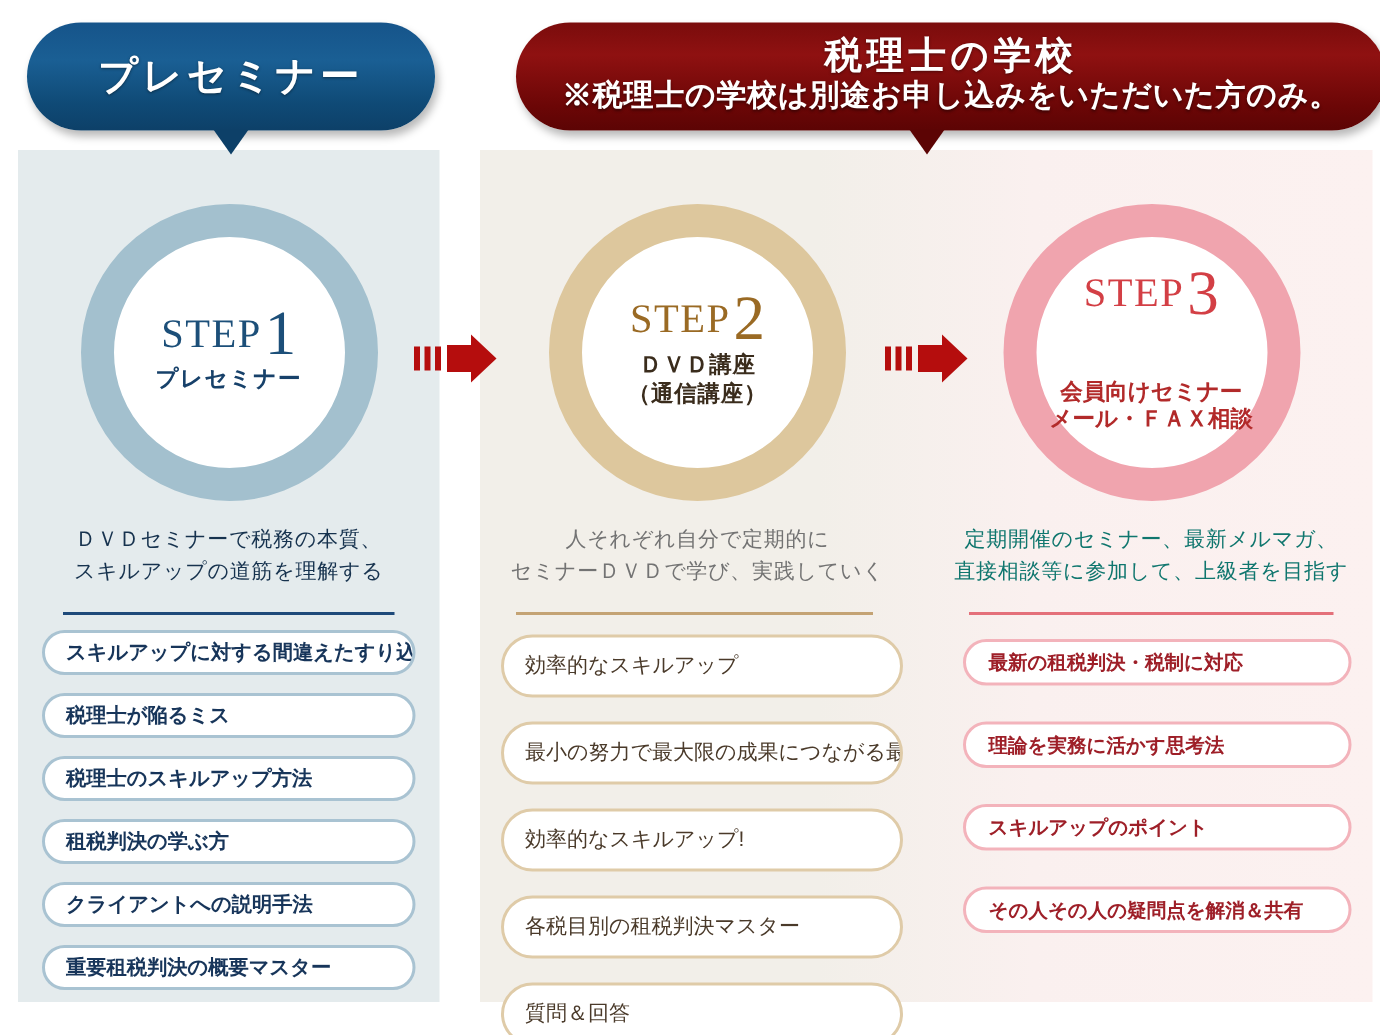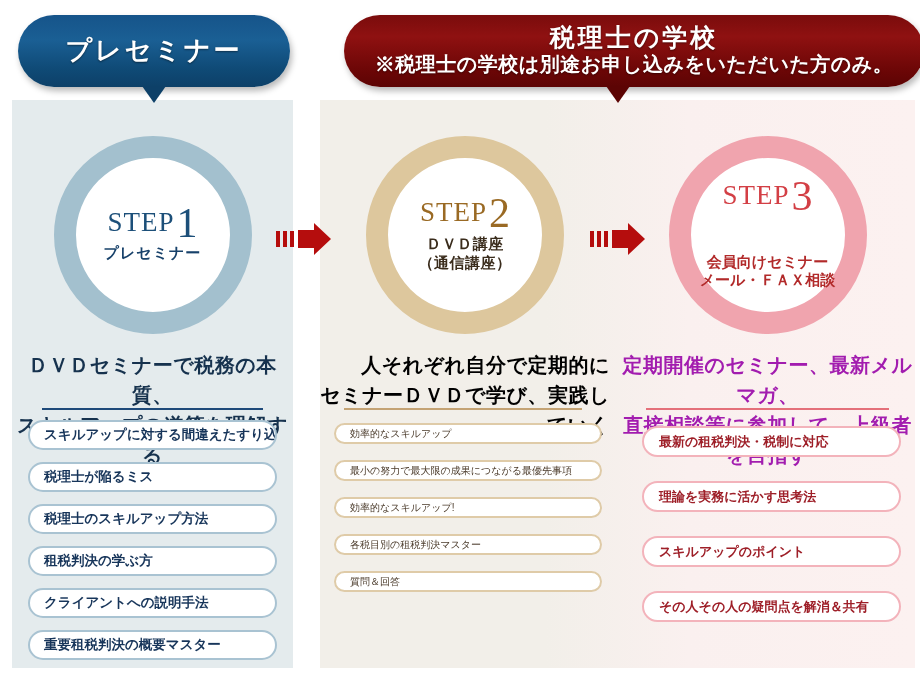--- a/index.html
+++ b/index.html
@@ -172,28 +172,28 @@
   .arrow svg { display: block; }
 
   
   .lead {
     position: absolute;
     top: 250px;
     left: 0;
     width: 100%;
     text-align: center;
     font-family: "Liberation Serif", "DejaVu Serif", serif;
-    font-weight: bold;
-    font-size: 20px;
+    font-weight: normal;
+    font-size: 14px;
     line-height: 1.5;
     letter-spacing: 0.5px;
   }
   .c1 .lead { color: #16324e; }
-  .c2 .lead { color: #000000; text-align: right; }
-  .c3 .lead { color: #a21caf; }
+  .c2 .lead { color: #737373; }
+  .c3 .lead { color: #0f766e; }
 
   .lead-rule {
     position: absolute;
     top: 308px;
     height: 2px;
   }
   .c1 .lead-rule { left: 30px;  right: 30px; background: #1e4a7a; }
   .c2 .lead-rule { left: 24px;  right: 28px; background: #c4a374; }
   .c3 .lead-rule { left: 26px;  right: 26px; background: #e4707a; }
 
@@ -221,26 +221,26 @@
     height: 30px;
     border: 2px solid #a9c3d2;
     margin-bottom: 12px;
     padding-left: 14px;
     color: #17355a;
     font-size: 13.5px;
     font-weight: bold;
     letter-spacing: 0px;
   }
   .c2 .pill {
-    height: 21px;
+    height: 42px;
     border: 2px solid #dfcba8;
     margin-bottom: 16px;
     padding-left: 14px;
     color: #4a3a2a;
-    font-size: 10px;
+    font-size: 14px;
     font-weight: normal;
     letter-spacing: 0px;
   }
   .c3 .pill {
     height: 31px;
     border: 2px solid #f3b3bb;
     margin-bottom: 24px;
     padding-left: 15px;
     color: #9e1f28;
     font-size: 13px;

